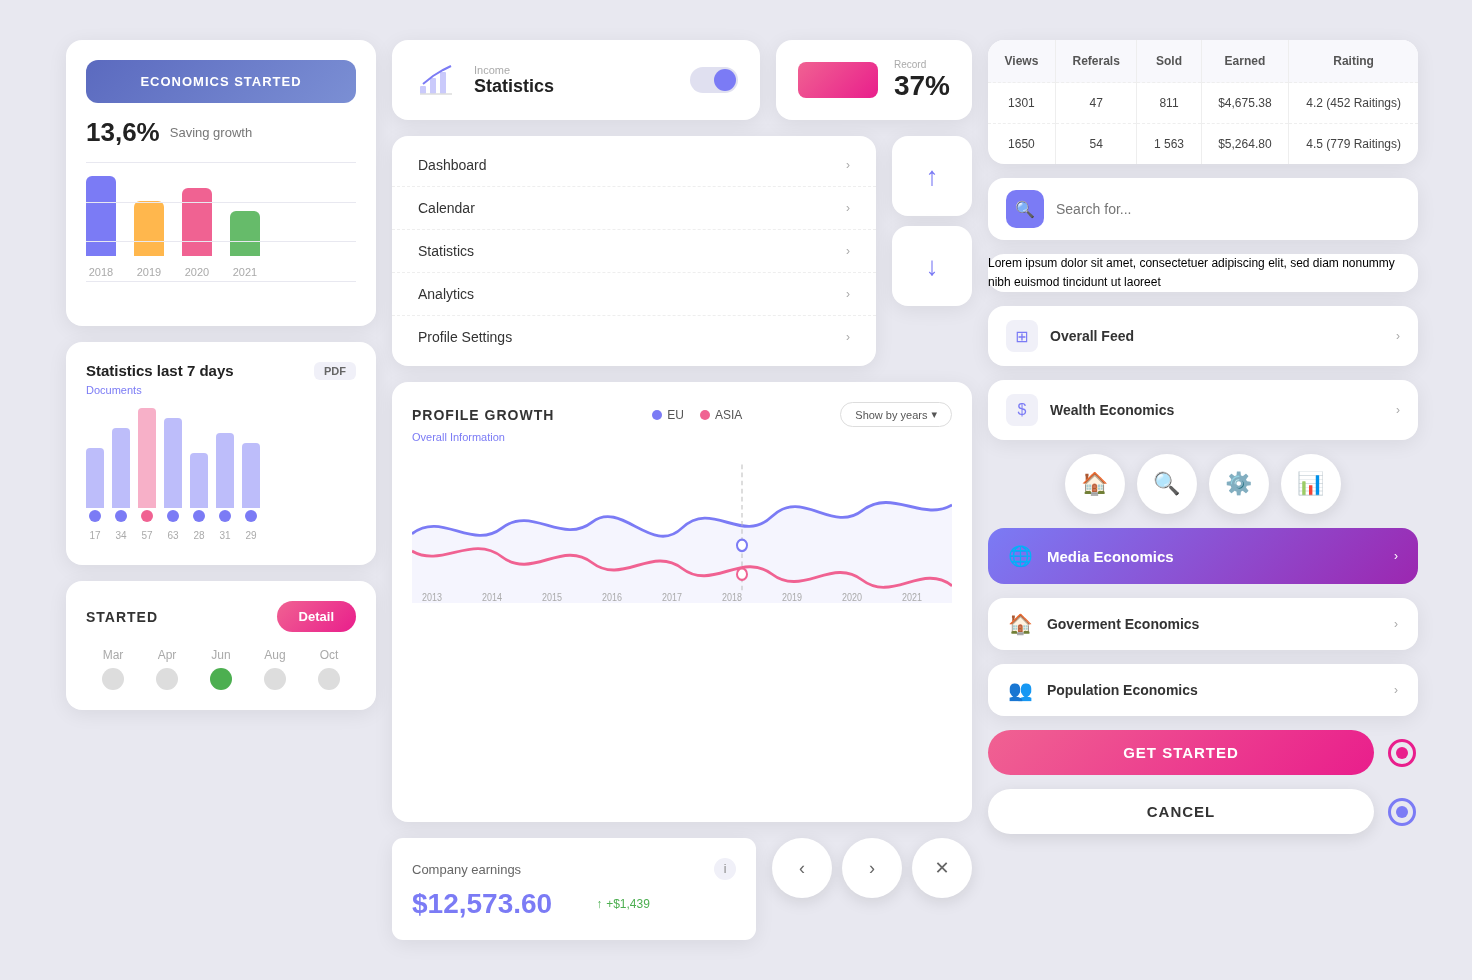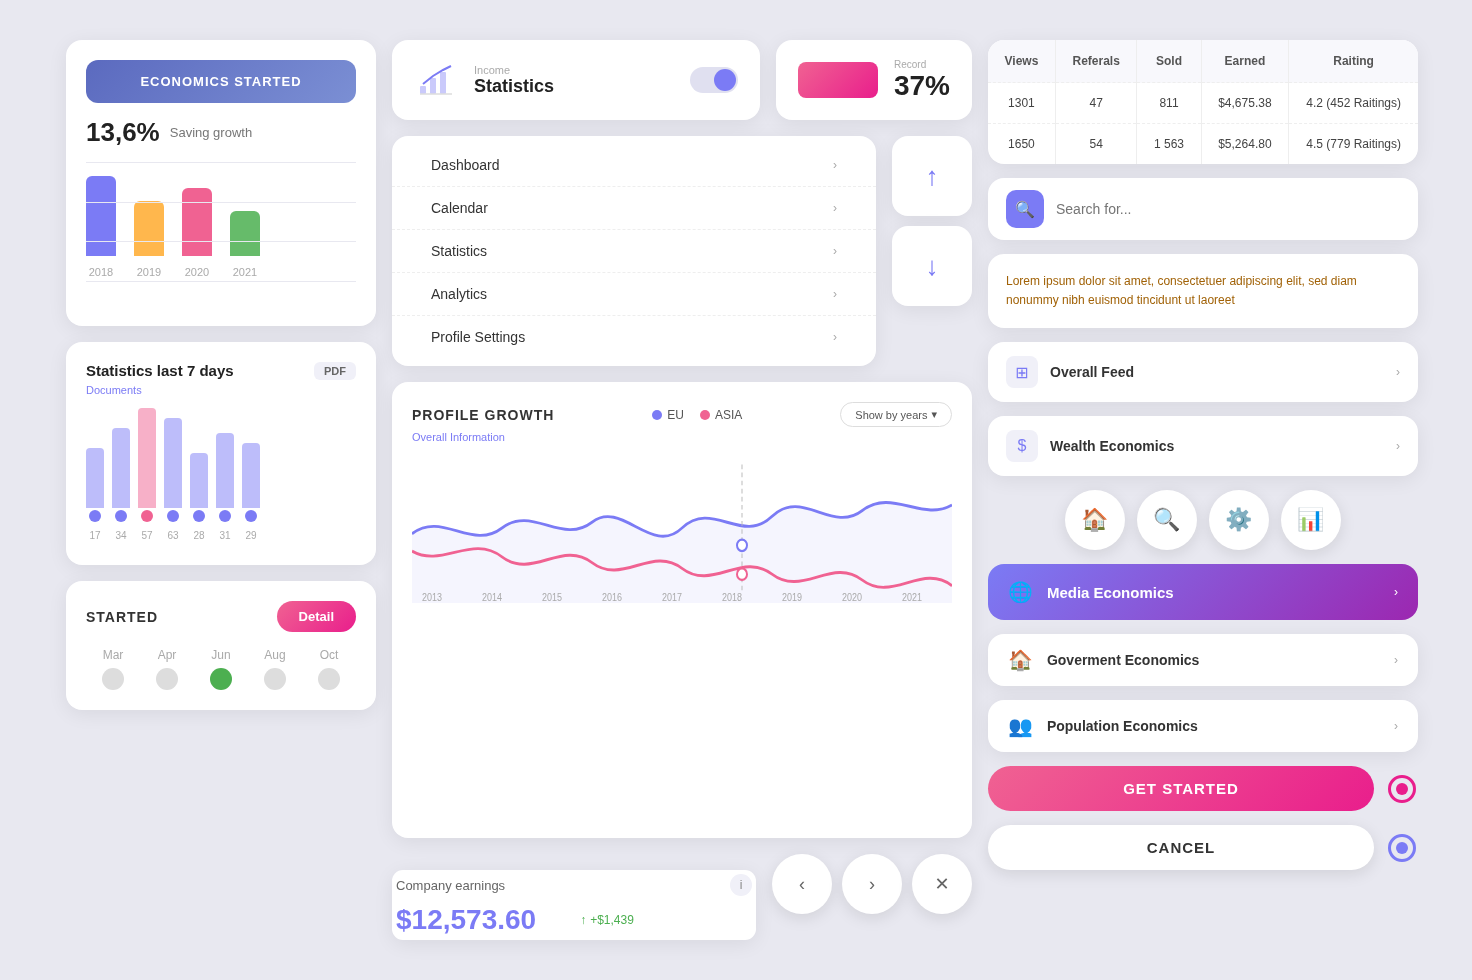--- a/index.html
+++ b/index.html
@@ -284,21 +284,21 @@
     .nav-menu {
       background: white;
       border-radius: 16px;
       padding: 8px 0;
       box-shadow: 0 4px 20px rgba(0,0,0,0.07);
     }
     .nav-item {
       display: flex;
       align-items: center;
       justify-content: space-between;
-      padding: 13px 39px;
+      padding: 13px 26px;
       font-size: 14px;
       color: #333;
       cursor: pointer;
       border-bottom: 1px dashed #eee;
     }
     .nav-item:last-child { border-bottom: none; }
     .nav-chevron {
       color: #aaa;
       font-size: 12px;
     }
@@ -376,24 +376,23 @@
 
     .mid-bottom {
       display: flex;
       gap: 16px;
       align-items: flex-start;
     }
 
     .company-earnings-card {
       background: white;
       border-radius: 11px;
-      padding: 4px;
+      padding: 20px;
       box-shadow: 0 4px 20px rgba(0,0,0,0.07);
       flex: 1;
-      margin-top: 16px;
     }
     .ce-header {
       display: flex;
       justify-content: space-between;
       align-items: center;
       margin-bottom: 8px;
     }
     .ce-title {
       font-size: 13px;
       color: #666;
@@ -505,24 +504,23 @@
       outline: none;
       font-size: 14px;
       color: #aaa;
       flex: 1;
       background: transparent;
     }
 
     .lorem-card {
       background: white;
       border-radius: 16px;
-      padding: 18px;
       box-shadow: 0 4px 20px rgba(0,0,0,0.07);
       font-size: 12px;
-      color: #a16207;
+      color: #000000;
       line-height: 1.6;
     }
 
     .feed-item {
       background: white;
       border-radius: 16px;
       padding: 14px 18px;
       box-shadow: 0 4px 20px rgba(0,0,0,0.07);
       display: flex;
       align-items: center;

